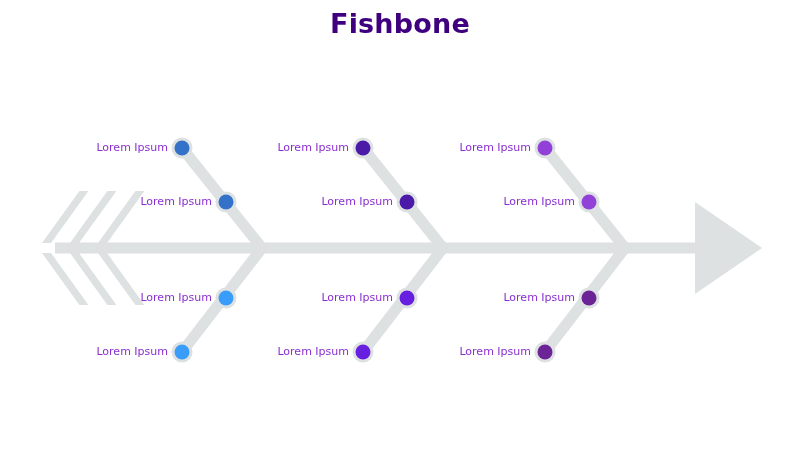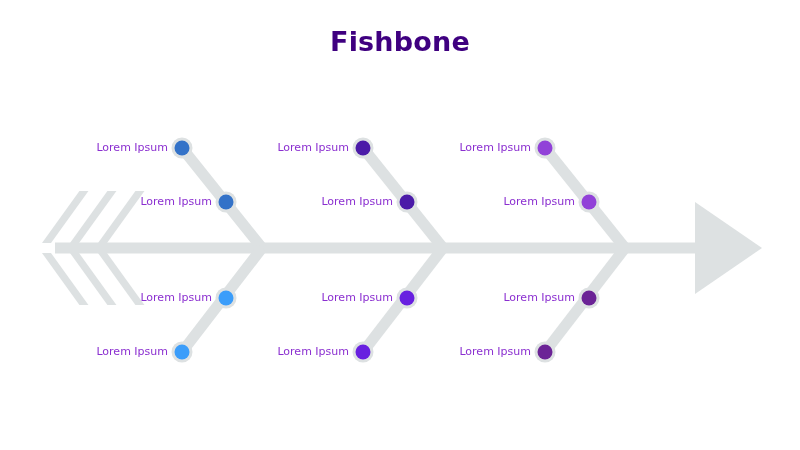--- a/index.html
+++ b/index.html
@@ -16,21 +16,21 @@
   }
   #diagram-root {
     position: absolute;
     left: 0; top: 0;
     width: 800px;
     height: 450px;
   }
   .title {
     position: absolute;
     left: 0;
-    top: 26px;
+    top: 8px;
     width: 800px;
     text-align: center;
     font-family: "DejaVu Sans", sans-serif;
     font-size: 27px;
     font-weight: bold;
     color: #3F0080;
     letter-spacing: 0.2px;
   }
   svg.fish {
     position: absolute;

